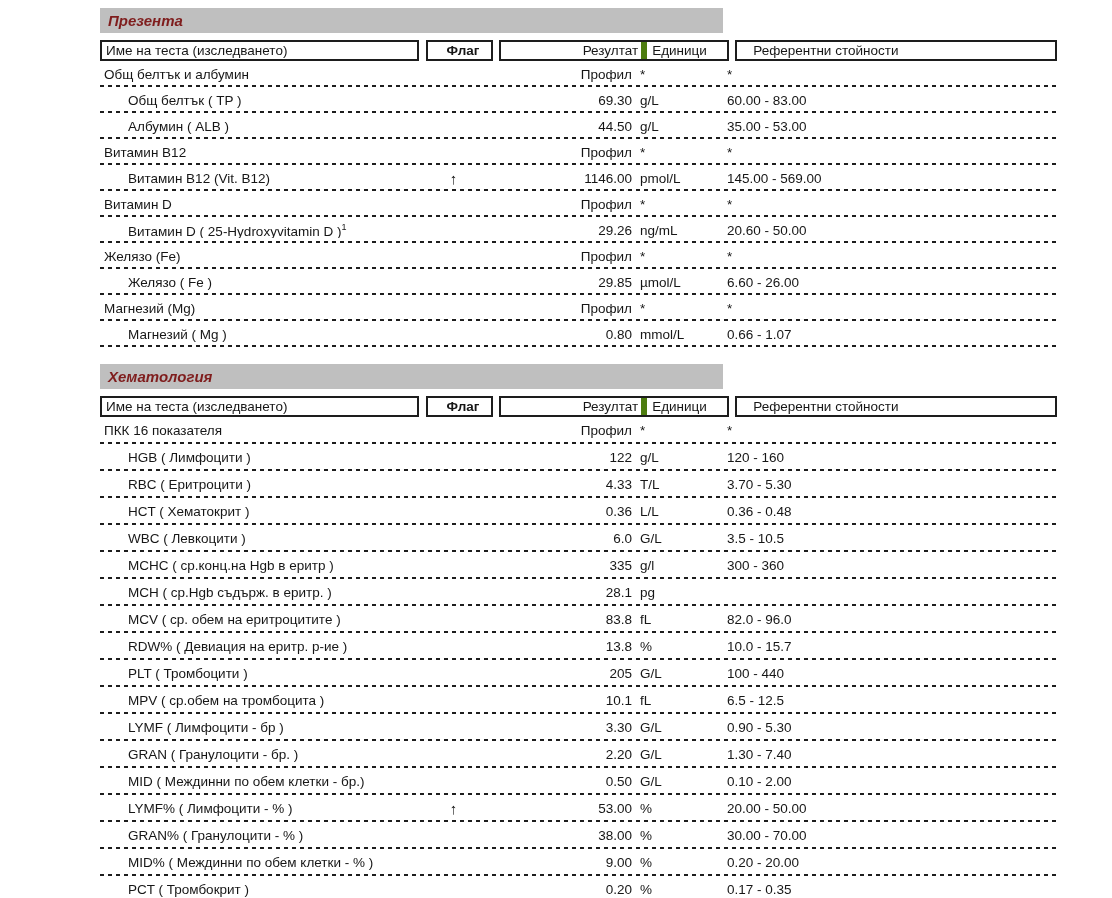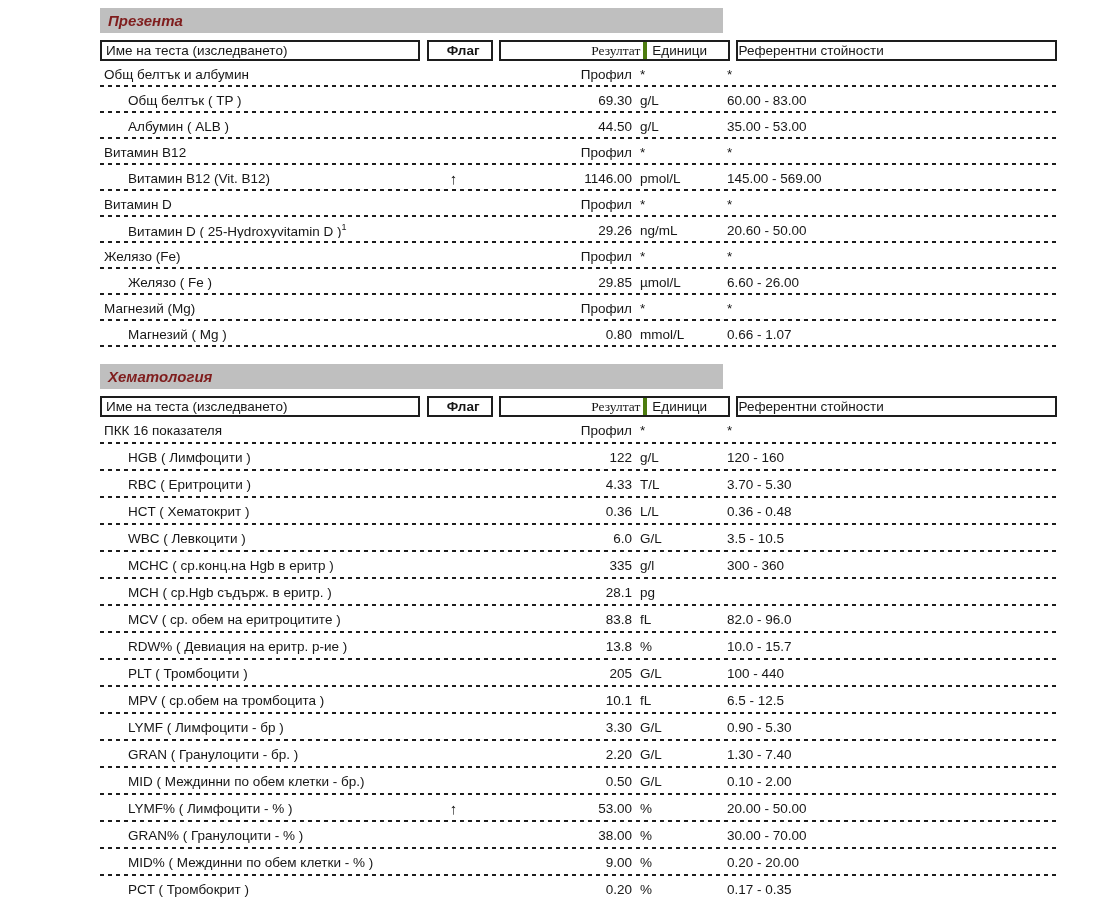--- a/index.html
+++ b/index.html
@@ -20,23 +20,23 @@
     font-size:15px; line-height:25px;
     padding-left:8px;
   }
   .section + .section { margin-top:17px; }
 
   .header-row { display:flex; height:21px; margin-top:7px; font-size:13.5px; }
   .hbox { border:2px solid #1d1d1d; display:flex; align-items:center; background:#fff; }
   .hbox.h-name { width:329px; padding-left:4px; }
   .hbox.h-flag { width:68px; margin-left:7px; padding-left:18px;font-weight:bold; }
   .hbox.h-ru   { width:237px; margin-left:6px; padding:0; }
-  .h-ru .h-result { width:146px; text-align:right; padding-right:3px; border-right:4px solid #4d7c0f; height:100%; display:flex; align-items:center; justify-content:flex-end;font-family:Liberation Serif, serif; }
+  .h-ru .h-result { width:146px; text-align:right; padding-right:3px; border-right:6px solid #4d7c0f; height:100%; display:flex; align-items:center; justify-content:flex-end; }
   .h-ru .h-units  { flex:1; padding-left:5px; }
-  .hbox.h-ref  { width:331px; margin-left:6px; padding-left:1px; }
+  .hbox.h-ref  { width:331px; margin-left:6px; padding-left:16px; }
 
   .rows {}
   .row { display:flex; align-items:center; position:relative; }
   .section:nth-of-type(1) .row { height:26px; }
   .section:nth-of-type(2) .row { height:27px; }
   .row::after {
     content:""; position:absolute; left:0; right:0; bottom:0; height:2px;
     background:repeating-linear-gradient(90deg,#1d1d1d 0 4px,transparent 4px 8px);
   }
   .row.bold { font-weight:normal; }

